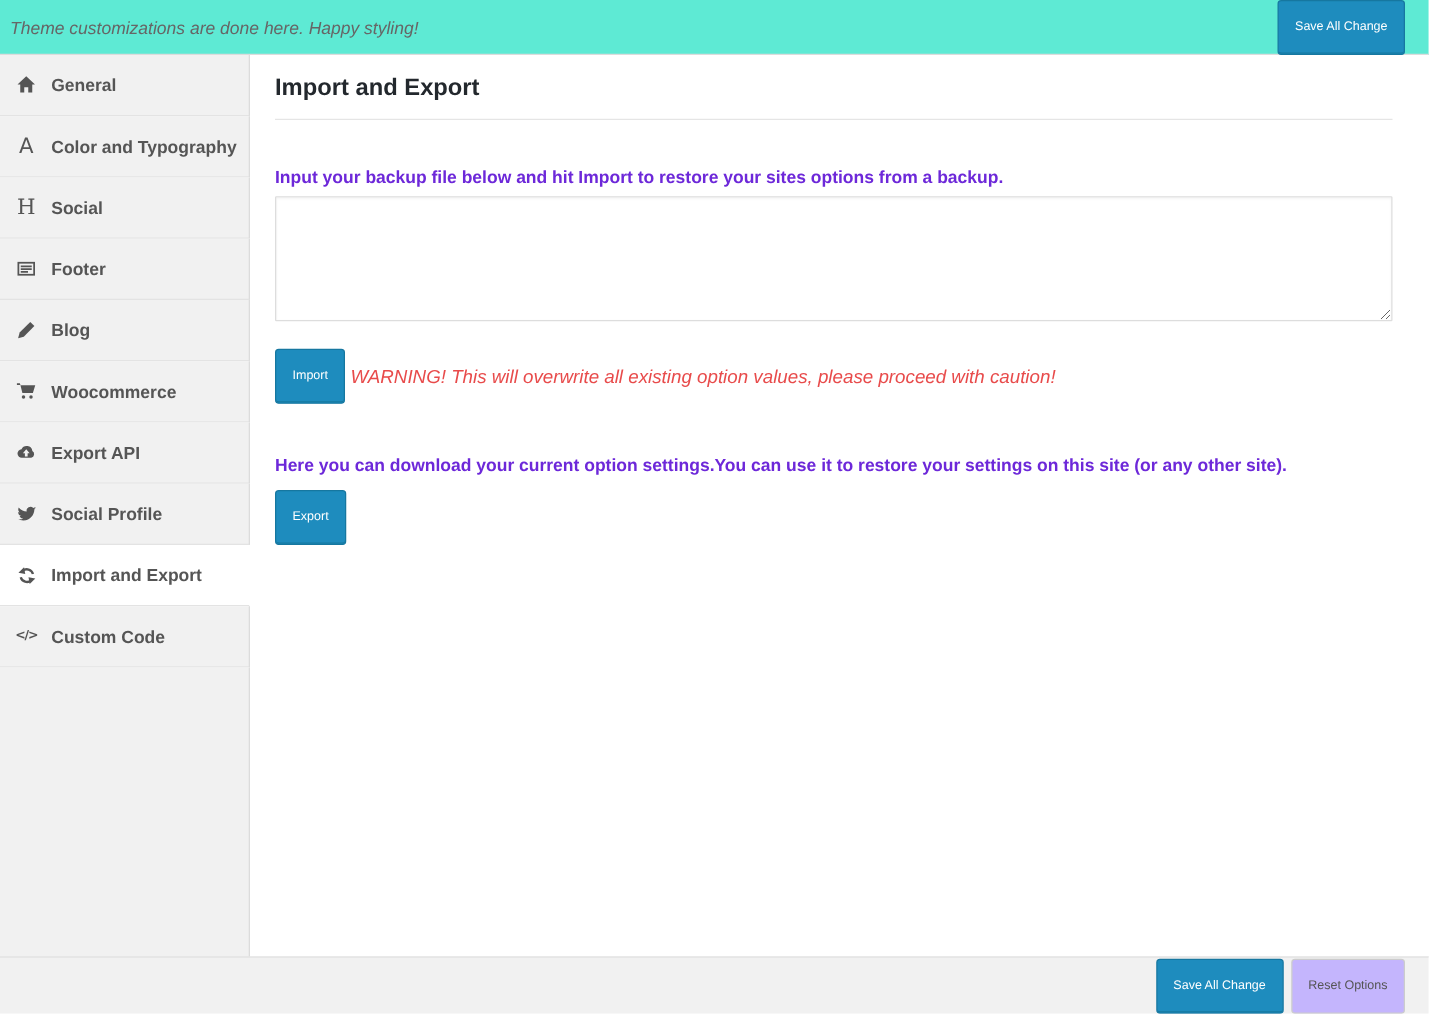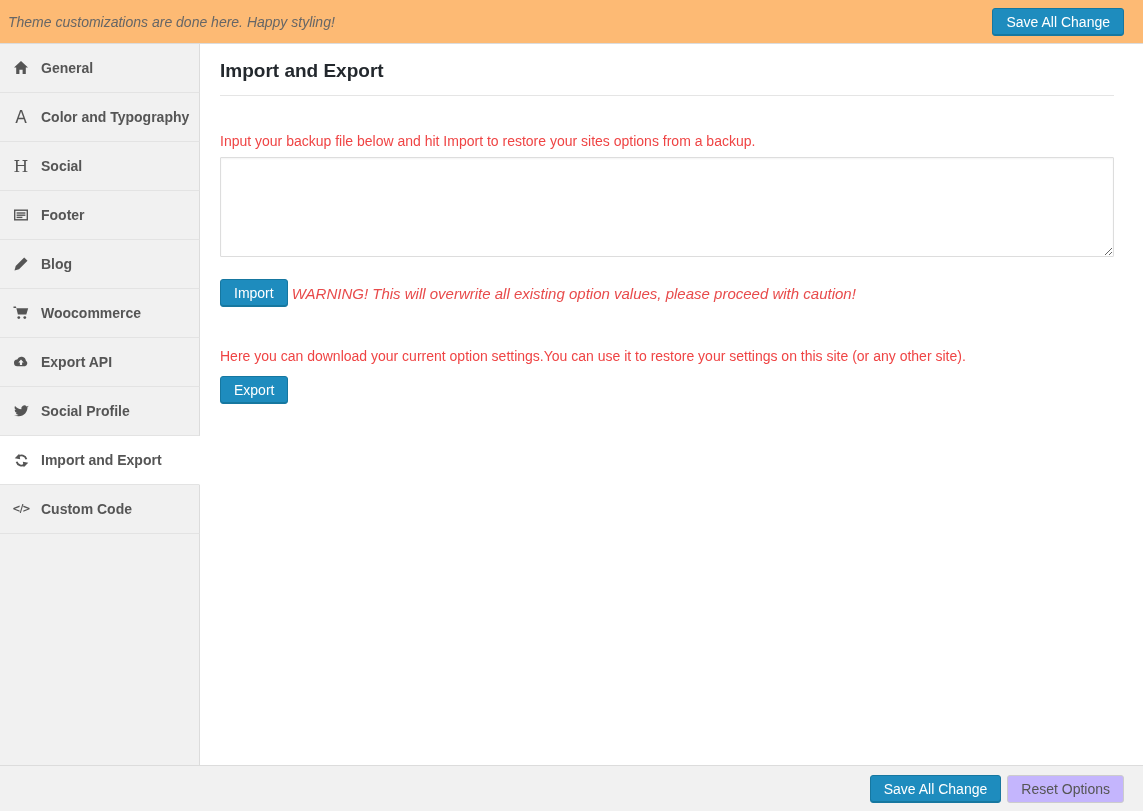--- a/index.html
+++ b/index.html
@@ -8,40 +8,40 @@
     font-family: "Liberation Sans", "DejaVu Sans", sans-serif;
     font-size: 14px;
     color: #444;
     background: #fff;
     overflow: hidden;
   }
 
   
   .topbar {
     height: 44px;
-    background: #fdba74;
+    background: #5eead4;
     border-bottom: 1px solid #dcdcdc;
     display: flex;
     align-items: center;
     justify-content: space-between;
     padding: 0 19px 0 8px;
   }
   .topbar-msg {
     font-style: italic;
     color: #666;
     font-size: 14px;
   }
 
   
   .btn {
     display: inline-block;
-    height: 28px;
+    height: 44px;
     line-height: 26px;
     padding: 0 13px;
-    font-size: 14px;
+    font-size: 10px;
     font-family: inherit;
     border-radius: 3px;
     cursor: pointer;
     white-space: nowrap;
   }
   .btn-primary {
     background: #1e8cbe;
     border: 1px solid #1677a0;
     box-shadow: inset 0 -1px 0 #16789f;
     color: #fff;
@@ -111,22 +111,23 @@
     margin-top: 16px;
     font-size: 19px;
     line-height: 22px;
     font-weight: bold;
     color: #23282d;
     padding-bottom: 13px;
     border-bottom: 1px solid #e5e5e5;
   }
   .hint {
     margin-top: 37px;
-    color: #ef4444;
-    font-size: 14px;
+    color: #6d28d9;
+    font-size: 14px;
+    font-weight: bold;
   }
   .import-textarea {
     display: block;
     width: 100%;
     height: 100px;
     margin-top: 8px;
     border: 1px solid #ddd;
     border-radius: 1px;
     background: #fff;
     font-family: inherit;

